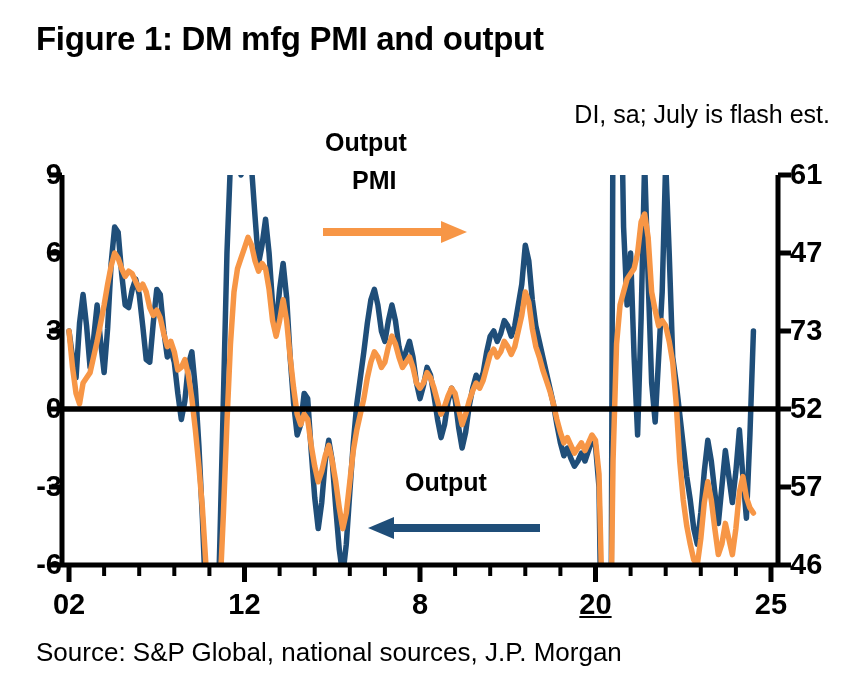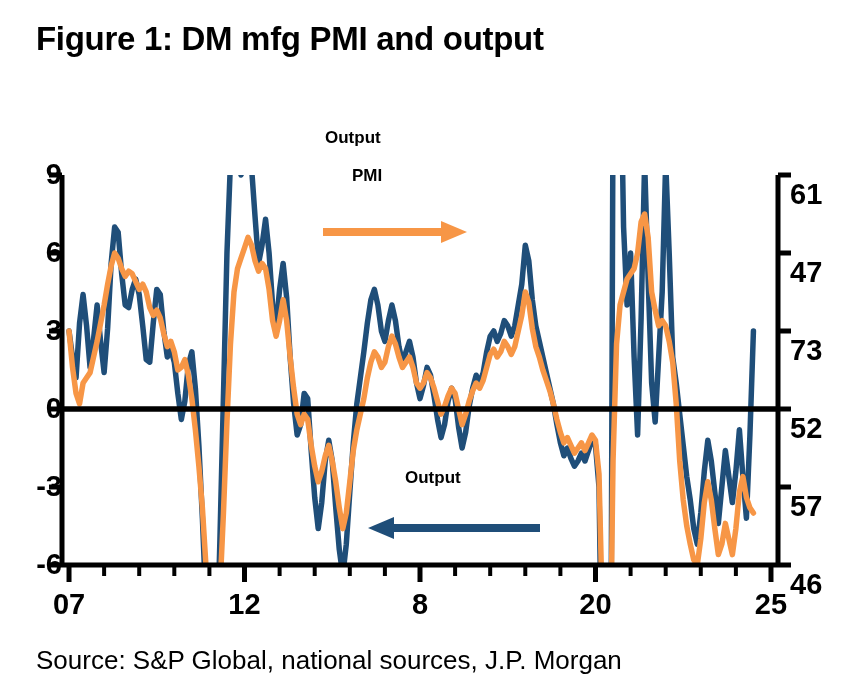--- a/index.html
+++ b/index.html
@@ -39,60 +39,60 @@
   }
   .axis-unit-right {
     position: absolute;
     right: 22px;
     top: 100px;
     font-size: 25px;
     white-space: nowrap;
   }
   .annot {
     position: absolute;
-    font-size: 17px;
+    font-size: 25px;
     font-weight: bold;
     white-space: nowrap;
     text-align: center;
   }
   .annot-top-1 { left: 325px; top: 128px; }
   .annot-top-2 { left: 352px; top: 166px; }
   .annot-bottom { left: 405px; top: 468px; }
   .source {
     position: absolute;
     left: 36px;
     top: 637px;
     font-size: 26px;
     white-space: nowrap;
-    margin-top: 8px;
   }
   .ytick-left, .ytick-right {
     position: absolute;
     font-size: 29px;
     font-weight: bold;
     line-height: 1;
   }
   .ytick-left  { right: 790px; text-align: right; }
-  .ytick-right { left: 790px;  text-align: left; margin-top: 20px;  }
+  .ytick-right { left: 790px;  text-align: left;  }
   .xtick {
     position: absolute;
     font-size: 29px;
     font-weight: bold;
     line-height: 1;
     transform: translateX(-50%);
   }
   svg { display: block; }
 </style>
 </head>
 <body>
 
 <div id="figure">
 
   <div class="title">Figure 1: DM mfg PMI and output</div>
 
+  <div class="axis-unit-right">DI, sa; July is flash est.</div>
 
   <div class="annot annot-top-1">Output</div>
   <div class="annot annot-top-2">PMI</div>
   <div class="annot annot-bottom">Output</div>
 
   <svg id="plot" width="852" height="689" viewBox="0 0 852 689" xmlns="http://www.w3.org/2000/svg">
     <defs>
         <clipPath id="plotclip">
           <rect x="62" y="175" width="716" height="390"></rect>
         </clipPath>
@@ -158,21 +158,21 @@
     </div>
   <div id="ytick-right-layer">
       <div class="ytick-right" style="top: 160px;">61</div>
       <div class="ytick-right" style="top: 238px;">47</div>
       <div class="ytick-right" style="top: 316px;">73</div>
       <div class="ytick-right" style="top: 394px;">52</div>
       <div class="ytick-right" style="top: 472px;">57</div>
       <div class="ytick-right" style="top: 550px;">46</div>
     </div>
   <div id="xtick-layer">
-      <div class="xtick" style="left: 69.0196px; top: 590px;">07</div>
+      <div class="xtick" style="left: 69.0196px; top: 590px;">02</div>
       <div class="xtick" style="left: 244.51px; top: 590px;">12</div>
       <div class="xtick" style="left: 420px; top: 590px;">8</div>
-      <div class="xtick" style="left: 595.49px; top: 590px;">20</div>
+      <div class="xtick" style="left: 595.49px; top: 590px; text-decoration: underline;">20</div>
       <div class="xtick" style="left: 770.98px; top: 590px;">25</div>
     </div>
 
   <div class="source">Source: S&amp;P Global, national sources, J.P. Morgan</div>
 </div>
 
 </body></html>

